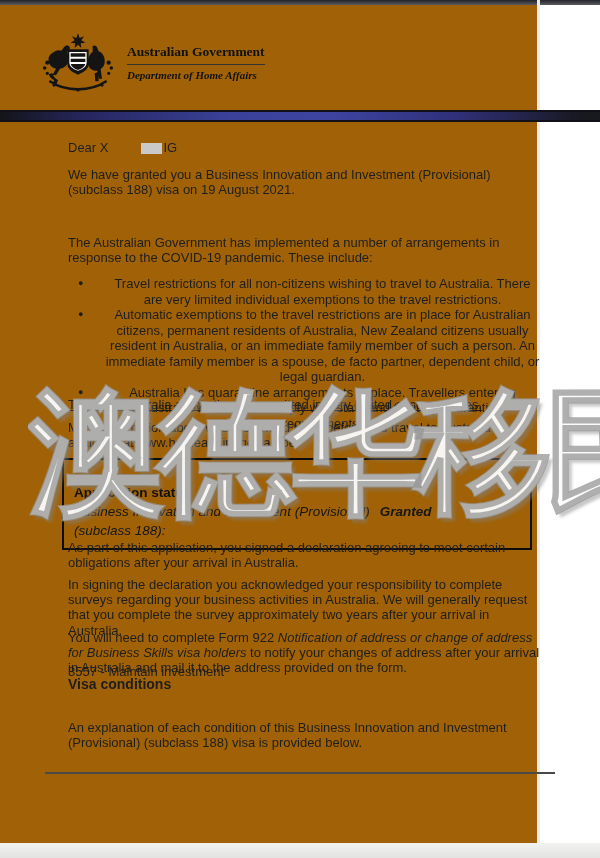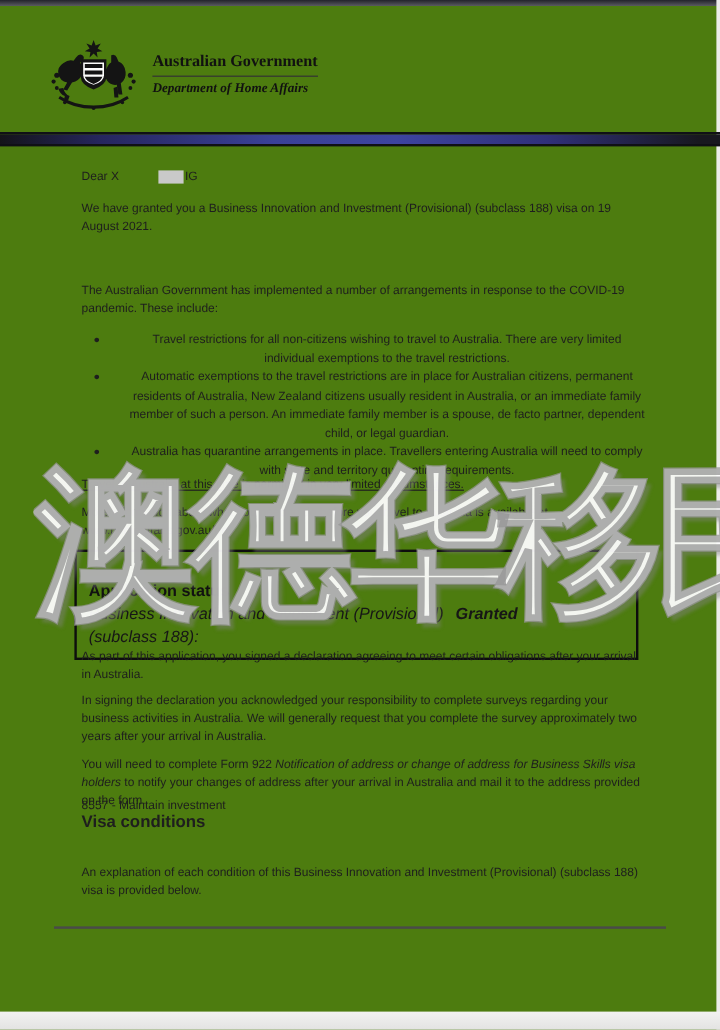--- a/index.html
+++ b/index.html
@@ -1,36 +1,36 @@
 <!DOCTYPE html>
 <html><head>
 <meta charset="utf-8">
 <style>
   * { margin:0; padding:0; box-sizing:border-box; }
   html,body { width:600px; height:858px; }
   body { font-family:"Liberation Sans", sans-serif; background:#ffffff; position:relative; overflow:hidden; }
-  .page { position:absolute; top:0; left:0; width:600px; height:858px; background:#4d7c0f; }
+  .page { position:absolute; top:0; left:0; width:540px; height:858px; background:#a16207; }
 
   .photo-edge-top { position:absolute; top:0; left:0; width:600px; height:5px;
     background:linear-gradient(180deg,#23232b,#5a5a60); }
   .photo-edge-bottom { position:absolute; top:843px; left:0; width:600px; height:15px;
     background:linear-gradient(180deg,#f2f2f1,#e3e3e2); }
   .photo-edge-right { position:absolute; top:0; right:0; width:3px; height:858px; background:#ececea; }
 
   .crest { position:absolute; top:31px; left:38px; width:80px; height:66px; }
   .agency { position:absolute; top:42px; left:127px; font-family:"Liberation Serif", serif;
     font-weight:bold; color:#111; }
   .agency .line1 { font-size:13.5px; padding-bottom:4px; border-bottom:1.5px solid #333; display:inline-block; min-width:132px;}
   .agency .line2 { font-size:11px; padding-top:4px;font-style:italic; }
 
   .band { position:absolute; top:110px; left:0; width:600px; height:12px;
     background:linear-gradient(90deg,#141419 0%,#26265e 14%,#3a4198 38%,#3d44a0 55%,#30307a 76%,#18181f 97%);
     border-top:2px solid #101016; border-bottom:2px solid #101016; }
 
-  .txt { position:absolute; left:68px; width:472px; font-size:10px; line-height:15.2px; color:#1e1e1e; }
+  .txt { position:absolute; left:68px; width:472px; font-size:13px; line-height:15.2px; color:#1e1e1e; }
   .salutation { top:140px; }
   .redaction { display:inline-block; width:21px; height:11px; background:#c9c9c9; margin:0 1px 0 33px; vertical-align:middle; }
   .intro { top:167px; }
   .travel-heading { top:205px; font-size:15px; font-weight:bold; line-height:18px; width:500px; }
   .covid-intro { top:235px; }
 
   .bullets { top:276px; list-style:none; width:472px;text-align:center; }
   .bullets li { position:relative; padding-left:37px; line-height:15.5px; }
   .bullets li::before { content:"●"; position:absolute; left:10px; top:0; font-size:9px; }
 

